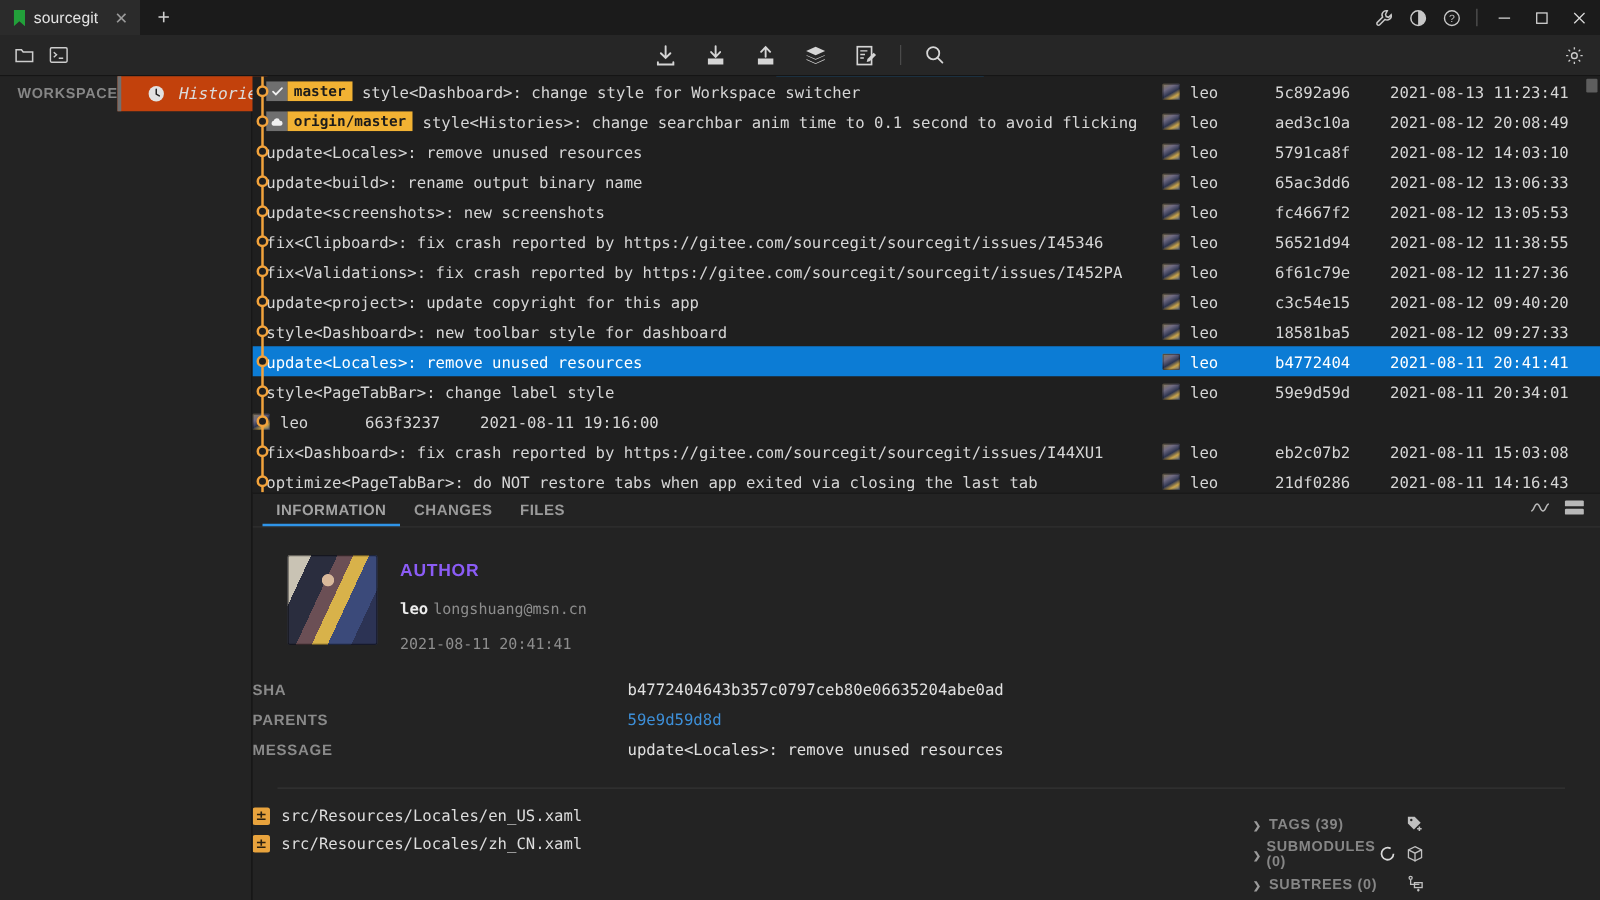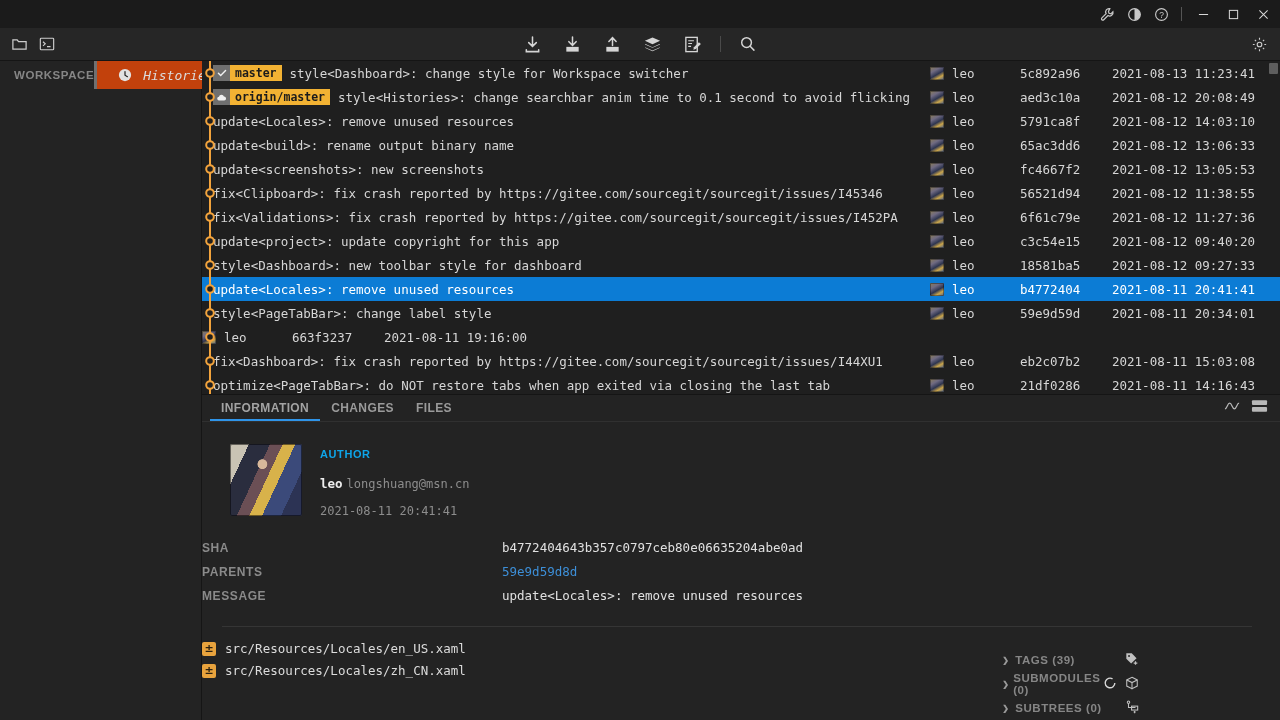--- a/index.html
+++ b/index.html
@@ -135,21 +135,21 @@
   .author-block { display: flex; gap: 18px; padding: 8px 0 0 28px; }
   .big-avatar {
     width: 72px; height: 72px; flex: 0 0 72px; border-radius: 2px;
     background:
       radial-gradient(circle at 45% 28%, #d8b89a 0 7%, transparent 8%),
       linear-gradient(115deg,#c9c3b4 0 18%, #2a2d3e 18% 38%, #6b4f55 38% 50%, #d8b24a 50% 62%, #3b4a7a 62% 80%, #2c3354 80% 100%),
       #4a4f6e;
     box-shadow: inset 0 0 0 1px rgba(0,0,0,.5);
   }
   .author-meta { padding-top: 4px; }
-  .ameta-label { font-size: 11px; font-weight: bold; color: #0ea5e9; letter-spacing: .6px; margin-bottom: 14px; }
+  .ameta-label { font-size: 14px; font-weight: bold; color: #8b5cf6; letter-spacing: .6px; margin-bottom: 14px; }
   .aname { font-size: 12.5px; font-family: "DejaVu Sans Mono", monospace; color: #ededed; font-weight: bold; }
   .amail { font-size: 12px; font-family: "DejaVu Sans Mono", monospace; color: #8d8d8d; margin-left: 4px; }
   .adate { font-size: 12px; font-family: "DejaVu Sans Mono", monospace; color: #8d8d8d; margin-top: 12px; }
   .kv-rows { margin-top: 22px; }
   .kv-row { display: flex; align-items: baseline; height: 24px; }
   .kv-key {
     width: 300px; flex: 0 0 300px; padding-right: 14px;
     font-size: 12px; font-weight: bold; color: #8a8a8a; letter-spacing: .6px;
   }
   .kv-val { font-size: 12.5px; font-family: "DejaVu Sans Mono", monospace; color: #e0e0e0; }
@@ -169,20 +169,32 @@
     display: flex; align-items: center; justify-content: center; font-size: 11px; font-weight: bold;
     font-family: "DejaVu Sans", sans-serif;
   }
 </style>
 </head>
 <body>
 
 <div class="app">
 
   <div class="titlebar">
+    <div class="tabstrip">
+      <div class="tab">
+        <span class="flag">
+          <svg width="9" height="13" viewBox="0 0 9 13">
+              <path d="M0 0h9v13L4.5 9 0 13z" fill="#22a03a"></path>
+            </svg>
+        </span>
+        <span class="tab-title">sourcegit</span>
+        <span class="tab-close">✕</span>
+      </div>
+      <div class="newtab">+</div>
+    </div>
     <div class="titlebar-spacer"></div>
     <div class="win-icons">
       <div class="wi">
         <svg width="15" height="15" viewBox="0 0 16 16" fill="none" stroke="#c8c8c8" stroke-width="1.3">
           <path d="M10.5 1.8a3.6 3.6 0 0 0-4 5.3L2 11.6a1.4 1.4 0 0 0 2 2l4.5-4.5a3.6 3.6 0 0 0 5.3-4l-2.2 2.2-2-.6-.6-2z"></path>
         </svg>
       </div>
       <div class="wi">
         <svg width="15" height="15" viewBox="0 0 16 16">
           <circle cx="8" cy="8" r="6.2" fill="none" stroke="#c8c8c8" stroke-width="1.3"></circle>

